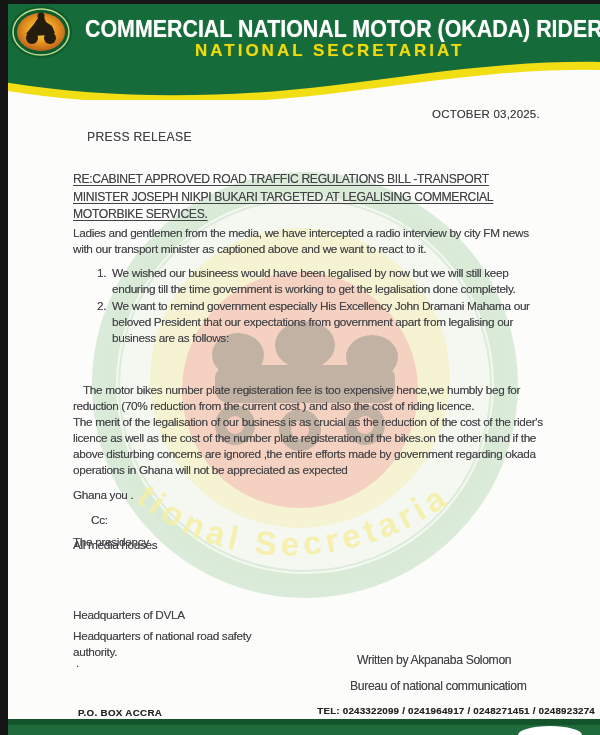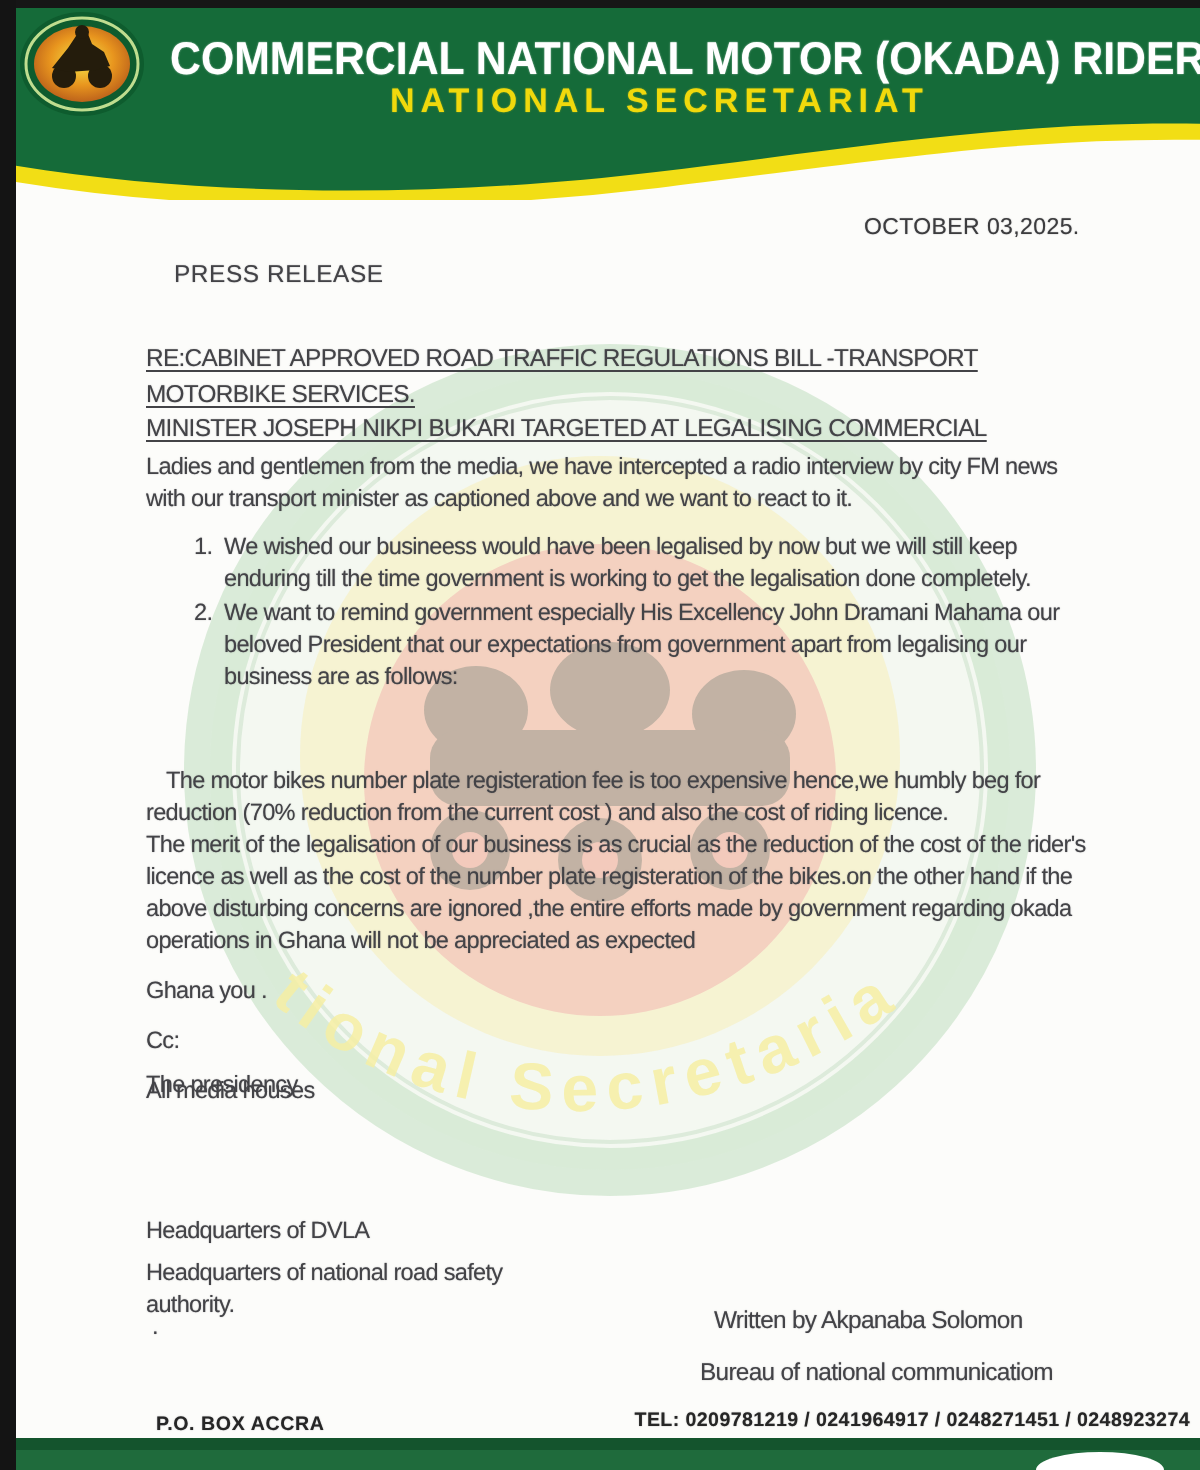--- a/index.html
+++ b/index.html
@@ -39,21 +39,21 @@
   .subject    { left:73px;  top:171px; width:478px; line-height:17.5px; font-size:12.2px; }
   .subject div { text-decoration:underline; text-underline-offset:2px; }
   .intro      { left:73px;  top:225px; width:475px; }
   .numlist    { left:97px;  top:265px; width:443px; }
   .numlist .li { display:flex; margin-bottom:1px; }
   .numlist .num { width:15px; flex:none; }
   .numlist .li-text { flex:1; }
   .fee-para   { left:73px;  top:382px; width:452px; text-indent:10px; }
   .merit-para { left:73px;  top:414px; width:478px; }
   .closing    { left:73px;  top:487px; }
-  .cc-label   { left:73px;  top:512px; }
+  .cc-label   { left:91px;  top:512px; }
   .cc-0 { left:73px; top:537px; }
   .cc-1 { left:73px; top:534px; }
   .cc-2 { left:73px; top:583px; }
   .cc-3 { left:73px; top:607px; }
   .cc-4 { left:73px; top:628px; width:215px; }
   .stray      { left:76px;  top:655px; }
   .sig-writer { left:357px; top:652px; font-size:12.2px; }
   .sig-bureau { left:350px; top:678px; font-size:12.2px; }
 
   
@@ -122,22 +122,22 @@
     </svg>
     <div class="union-name">COMMERCIAL NATIONAL MOTOR (OKADA) RIDERS UNION</div>
     <div class="secretariat">NATIONAL SECRETARIAT</div>
   </div>
 
   <div class="txt date">OCTOBER 03,2025.</div>
   <div class="txt doc-type">PRESS RELEASE</div>
 
   <div class="txt subject">
     <div>RE:CABINET APPROVED ROAD TRAFFIC REGULATIONS BILL -TRANSPORT</div>
+    <div>MINISTER JOSEPH NIKPI BUKARI TARGETED AT LEGALISING COMMERCIAL</div>
     <div>MOTORBIKE SERVICES.</div>
-    <div>MINISTER JOSEPH NIKPI BUKARI TARGETED AT LEGALISING COMMERCIAL</div>
   </div>
 
   <div class="txt intro">Ladies and gentlemen from the media, we have intercepted a radio interview by city FM news with our transport minister as captioned above and we want to react to it.</div>
 
   <div class="txt numlist">
     <div class="li">
       <span class="num">1.</span>
       <div class="li-text">We wished our busineess would have been legalised by now but we will still keep enduring till the time government is working to get the legalisation done completely.</div>
     </div>
     <div class="li">
@@ -154,18 +154,18 @@
   <div class="txt cc-0">All media houses</div>
   <div class="txt cc-1">The presidency</div>
   <div class="txt cc-4">Headquarters of national road safety authority.</div>
   <div class="txt cc-3">Headquarters of DVLA</div>
   <div class="txt stray">.</div>
 
   <div class="txt sig-writer">Written by Akpanaba Solomon</div>
   <div class="txt sig-bureau">Bureau of national communicatiom</div>
 
   <div class="txt footer-pobox">P.O. BOX ACCRA</div>
-  <div class="footer-tel">TEL: 0209781219 / 0241964917 / 0248271451 / 0248923274</div>
+  <div class="footer-tel">TEL: 0243322099 / 0241964917 / 0248271451 / 0248923274</div>
   <div class="footer-bar"></div>
   <div class="footer-bottom"></div>
   <div class="page-curl"></div>
 
 </div>
 
 </body></html>

